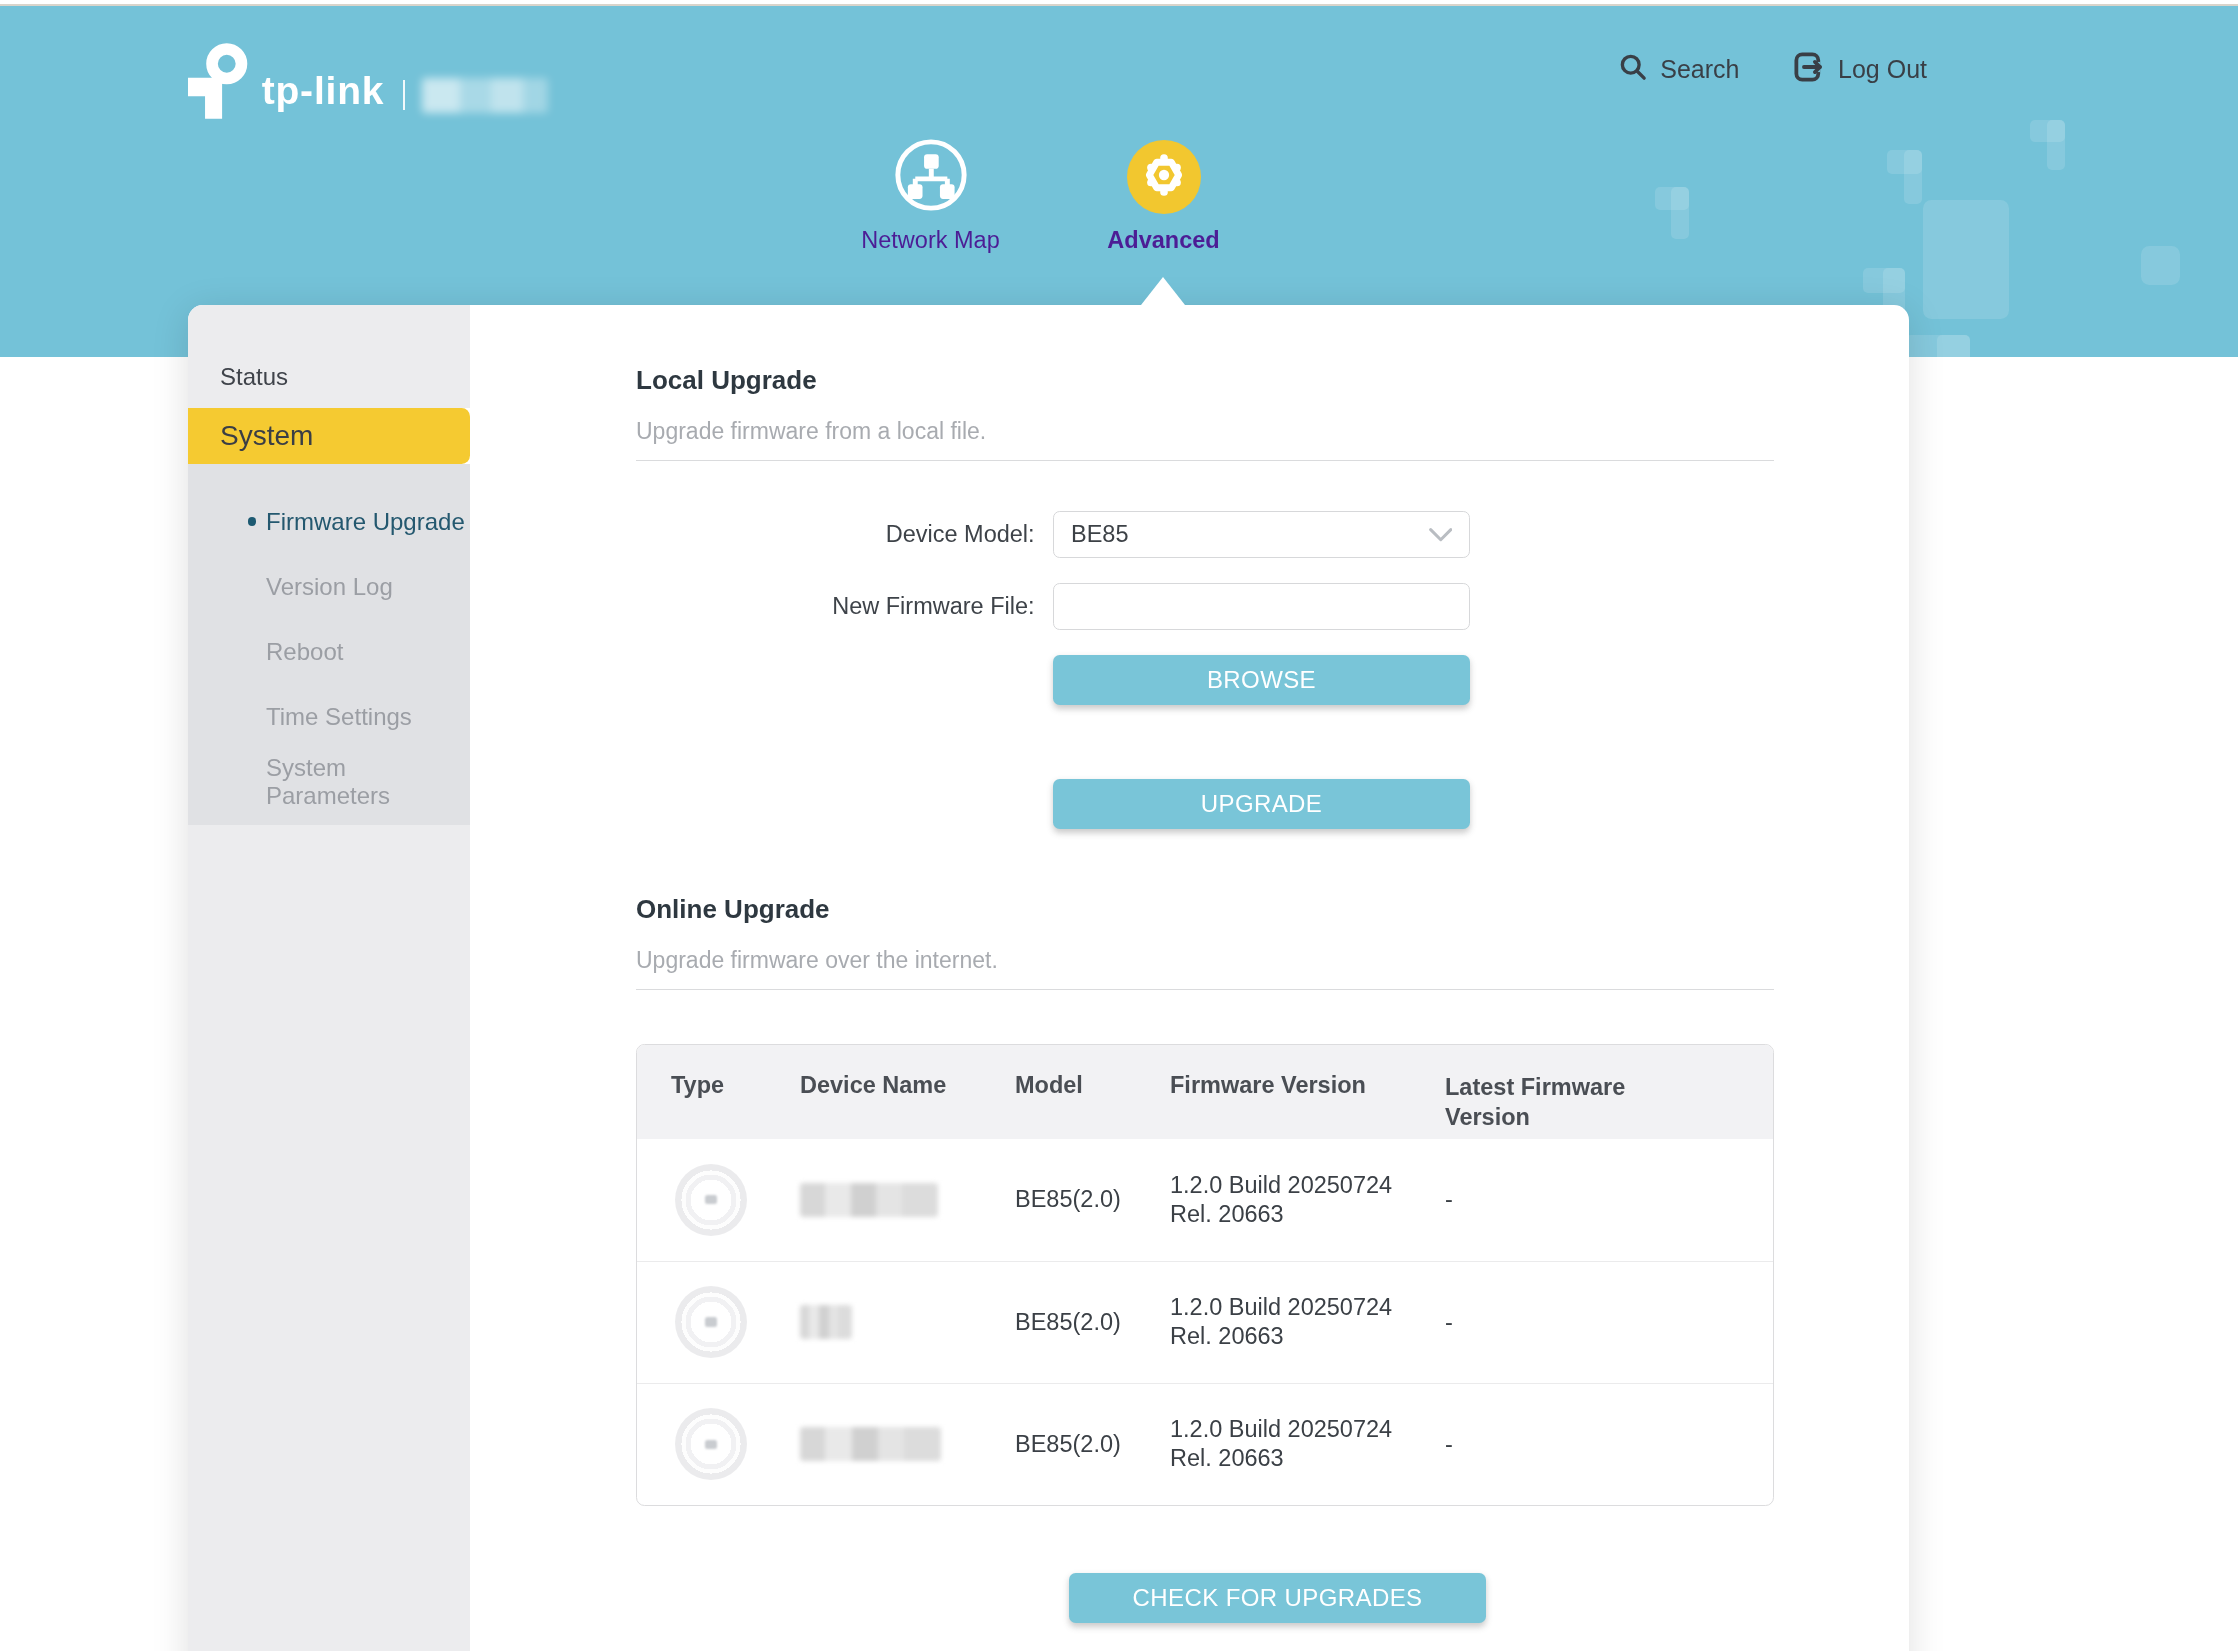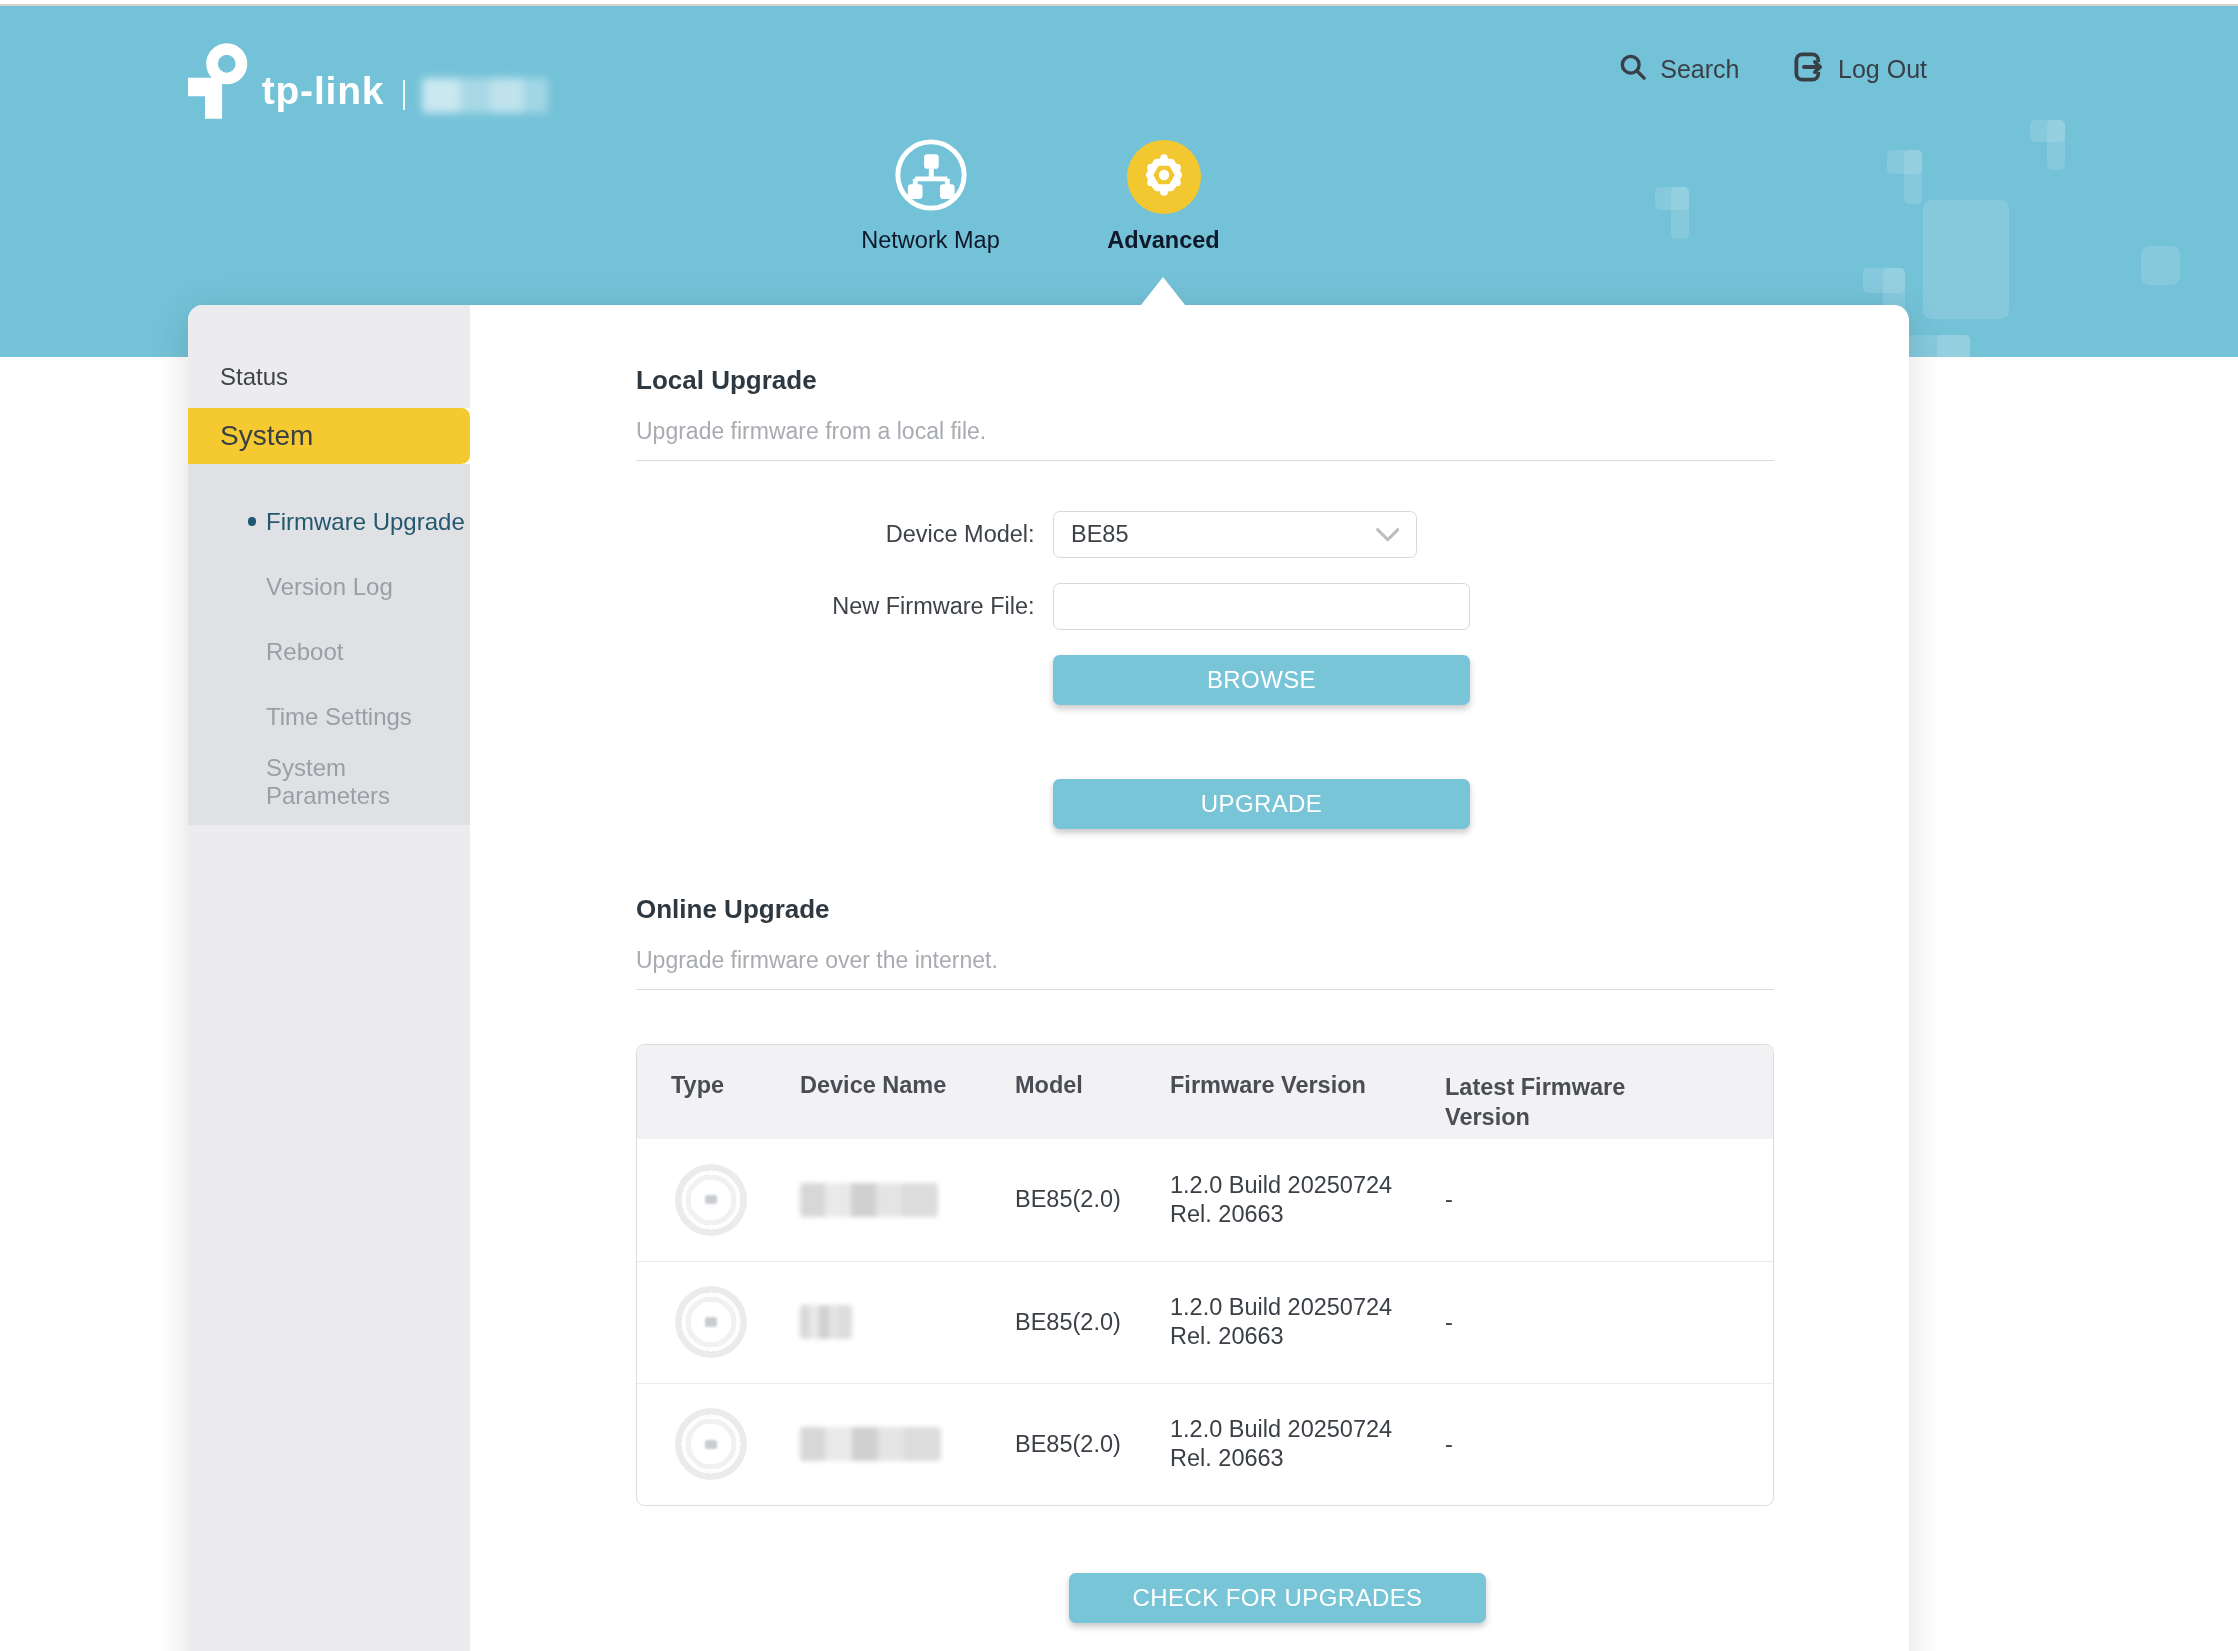--- a/index.html
+++ b/index.html
@@ -36,21 +36,21 @@
   .actions { position:absolute; top:45px; right:312px; display:flex; gap:54px;
     align-items:center; color:#393f46; font-size:25px; }
   .action { display:flex; align-items:center; gap:12.6px; cursor:pointer; }
 
   
   .nav-item { position:absolute; top:134px; width:143px; text-align:center; cursor:pointer; }
   .nav-item .bubble { width:74px; height:74px; margin:0 auto; border-radius:50%;
     display:flex; align-items:center; justify-content:center; }
   .nav-item.map .bubble { background:transparent; }
   .nav-item.adv .bubble { background:var(--yellow,#f2c72f); }
-  .nav-label { margin-top:13.4px; color:#0f172a; font-size:23.5px; }
+  .nav-label { margin-top:13.4px; color:#4c1d95; font-size:23.5px; }
   .nav-item.adv .nav-label { font-weight:700; }
   .nav-item.map { left:859px; }
   .nav-item.adv { left:1092px; }
 
   
   .card { position:absolute; left:188px; top:305px; width:1721px; height:1425px;
     background:#fff; border-radius:15px; box-shadow:0 6.7px 37px rgba(0,0,0,.13); }
   .pointer { position:absolute; top:-28.5px; left:953px; width:0; height:0;
     border-left:22.6px solid transparent; border-right:22.6px solid transparent;
     border-bottom:28.5px solid #fff; }
@@ -73,21 +73,21 @@
 
   
   .content { position:absolute; left:448px; top:0; width:1138px; padding-top:60px; }
   h2.sec-title { font-size:26px; font-weight:700; color:#2e3840; }
   p.sec-sub { margin-top:22px; font-size:23px; color:#a8abb0; }
   .divider { margin-top:15px; border-top:1.7px solid #dadbdd; }
 
   .frow { display:flex; align-items:center; margin-top:25px; }
   .frow.first { margin-top:50px; }
   .flabel { width:417px; text-align:right; padding-right:18.4px; font-size:23.5px; color:#3e4349; }
-  .fctrl { width:364px; }
+  .fctrl { width:417px; }
   .selectbox { height:47px; border:1.7px solid #d7d8da; border-radius:6.7px; background:#fff;
     display:flex; align-items:center; justify-content:space-between; padding:0 17px;
     font-size:23.5px; color:#3c4146; cursor:pointer; }
   .textinput { width:417px; height:47px; border:1.7px solid #d7d8da; border-radius:6.7px;
     background:#fff; font-size:23.5px; color:#3c4146; padding:0 17px;
     font-family:"Liberation Sans", sans-serif; }
   .btn { display:block; width:417px; height:50px; border:none; border-radius:6.7px;
     background:var(--button,#79c5d8); color:#fff; font-size:24px; letter-spacing:0.4px;
     font-family:"Liberation Sans", sans-serif; cursor:pointer;
     box-shadow:0 3.4px 5.9px rgba(70,70,70,.28); }

